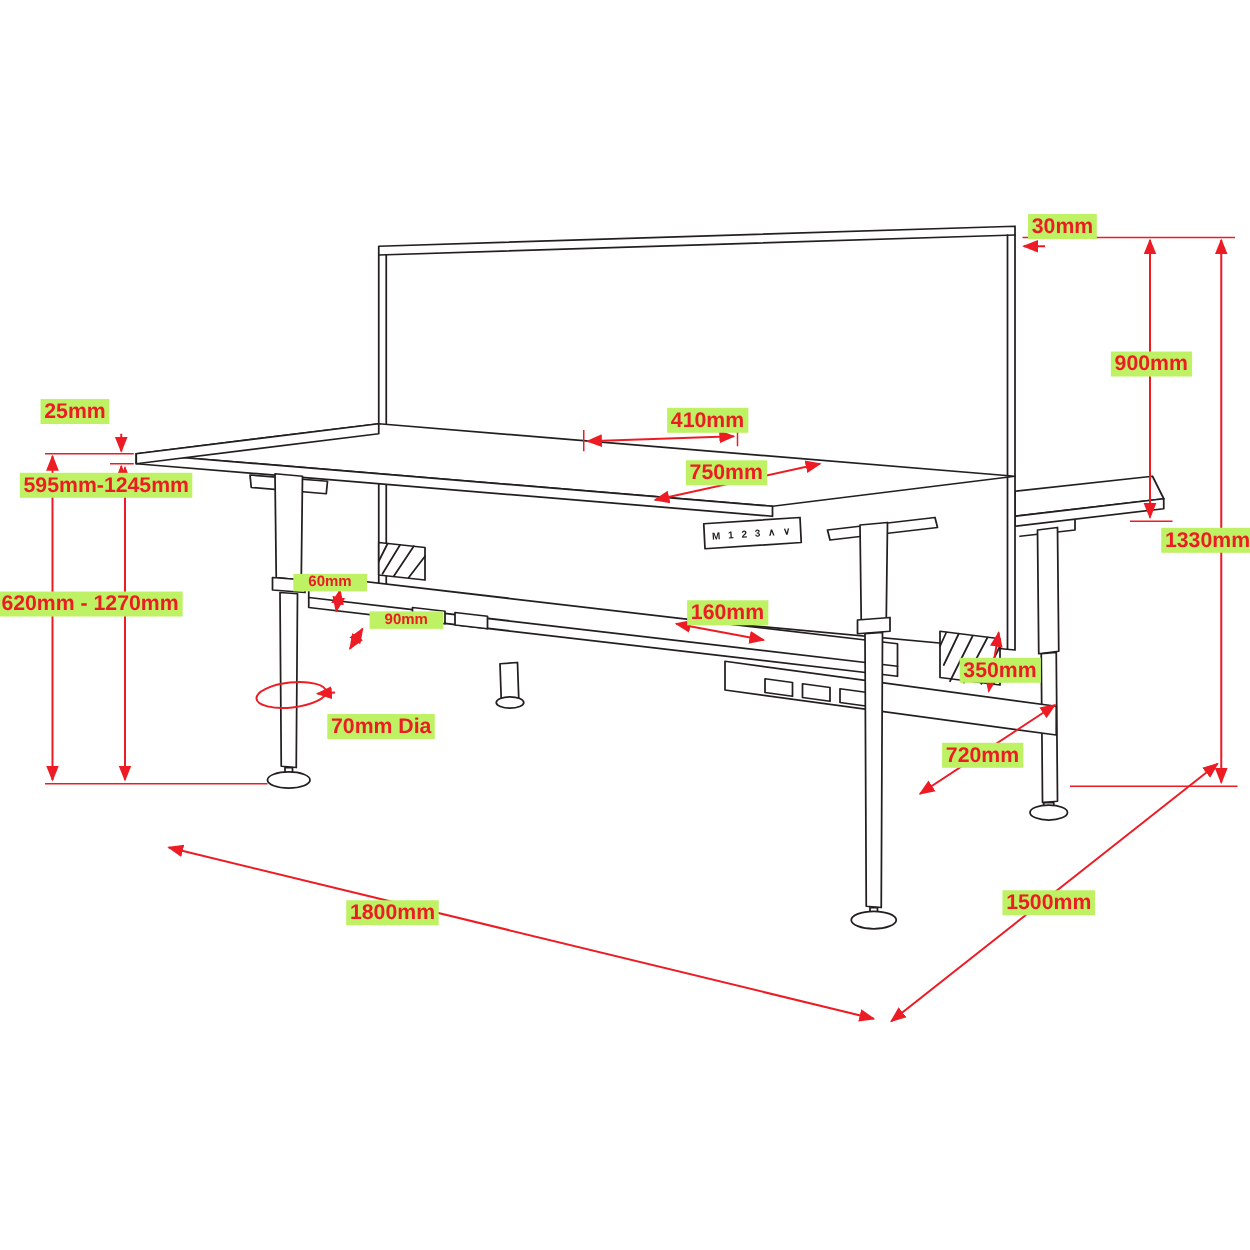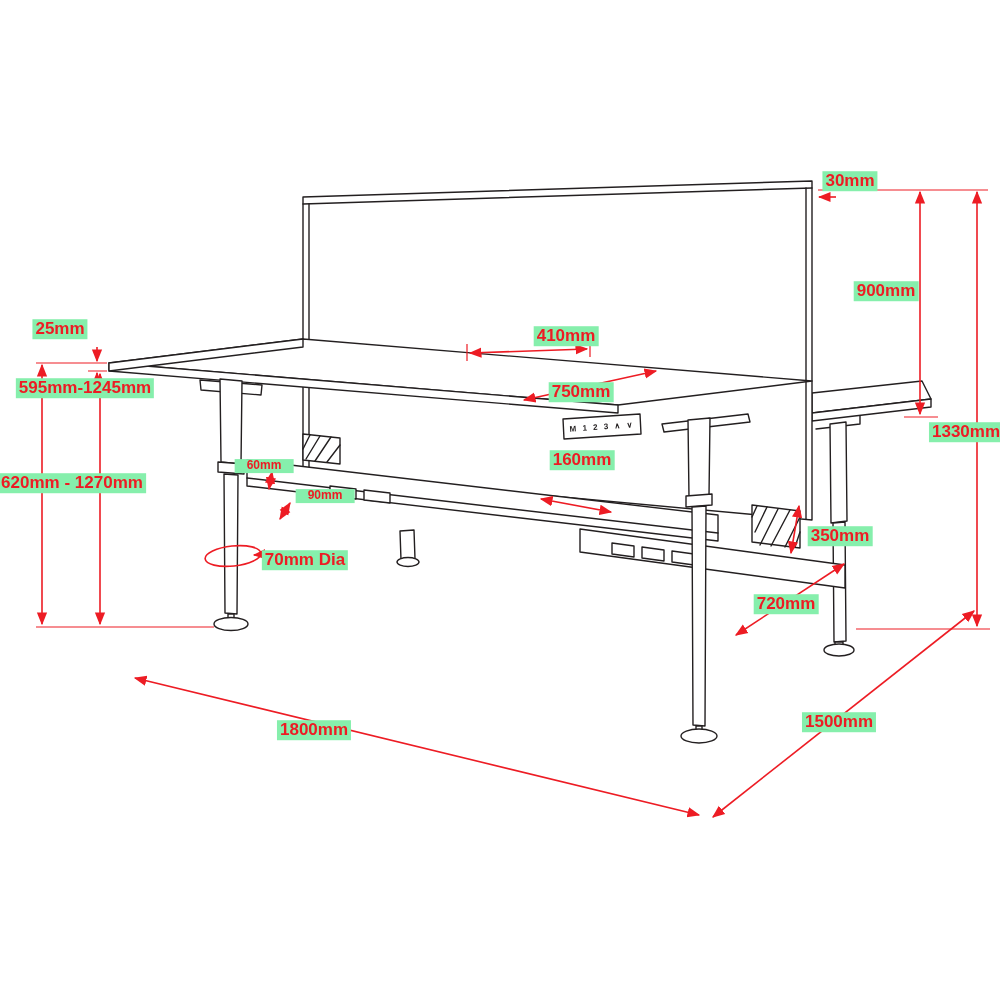--- a/index.html
+++ b/index.html
@@ -2,21 +2,21 @@
 <html><head>
 <meta charset="utf-8">
 <style>
   * { margin:0; padding:0; box-sizing:border-box; }
   html,body { width:1000px; height:1000px; background:#ffffff; font-family:"Liberation Sans", sans-serif; }
   .canvas { position:relative; width:1000px; height:1000px; background:#ffffff; overflow:hidden; }
   svg.drawing { position:absolute; left:0; top:0; }
   .dim {
     position:absolute; transform:translate(-50%,-50%);
     color:#ed1c24; font-size:17px; font-weight:600; line-height:1.15;
-    white-space:nowrap; background:#86efac; padding:0 3px; z-index:5;
+    white-space:nowrap; background:#bef264; padding:0 3px; z-index:5;
   }
   .dim.small { font-size:12px; padding:0 12px; }
   .panel-text {
     position:absolute; transform:translate(-50%,-50%) rotate(-4deg);
     color:#231f20; font-size:8px; font-weight:700; letter-spacing:2px;
     white-space:nowrap; z-index:6;
   }
 </style>
 </head>
 <body>
@@ -135,31 +135,31 @@
 
       <line x1="799" y1="506" x2="791" y2="553" marker-start="url(#arr)" marker-end="url(#arr)"></line>
       <line x1="736" y1="635" x2="844" y2="564" marker-start="url(#arr)" marker-end="url(#arr)"></line>
 
       <line x1="135" y1="678" x2="699" y2="815" marker-start="url(#arr)" marker-end="url(#arr)"></line>
       <line x1="713" y1="817" x2="974" y2="611" marker-start="url(#arr)" marker-end="url(#arr)"></line>
     </g>
   </svg>
 
   <div class="dim" style="left:850px;top:181px">30mm</div>
-  <div class="dim" style="left:886px;top:291px">900mm</div>
+  <div class="dim" style="left:921px;top:291px">900mm</div>
   <div class="dim" style="left:966px;top:432px">1330mm</div>
   <div class="dim" style="left:60px;top:329px">25mm</div>
   <div class="dim" style="left:85px;top:388px">595mm-1245mm</div>
   <div class="dim" style="left:72px;top:483px">620mm - 1270mm</div>
   <div class="dim" style="left:566px;top:336px">410mm</div>
-  <div class="dim" style="left:581px;top:392px">750mm</div>
+  <div class="dim" style="left:581px;top:378px">750mm</div>
   <div class="dim small" style="left:264px;top:466px">60mm</div>
   <div class="dim small" style="left:325px;top:496px">90mm</div>
-  <div class="dim" style="left:582px;top:460px">160mm</div>
-  <div class="dim" style="left:305px;top:560px">70mm Dia</div>
-  <div class="dim" style="left:840px;top:536px">350mm</div>
+  <div class="dim" style="left:582px;top:490px">160mm</div>
+  <div class="dim" style="left:305px;top:581px">70mm Dia</div>
+  <div class="dim" style="left:800px;top:536px">350mm</div>
   <div class="dim" style="left:786px;top:604px">720mm</div>
   <div class="dim" style="left:314px;top:730px">1800mm</div>
   <div class="dim" style="left:839px;top:722px">1500mm</div>
 
   <div class="panel-text" style="left:602px;top:427px">M 1 2 3 ∧ ∨</div>
 
 </div>
 
 </body></html>

